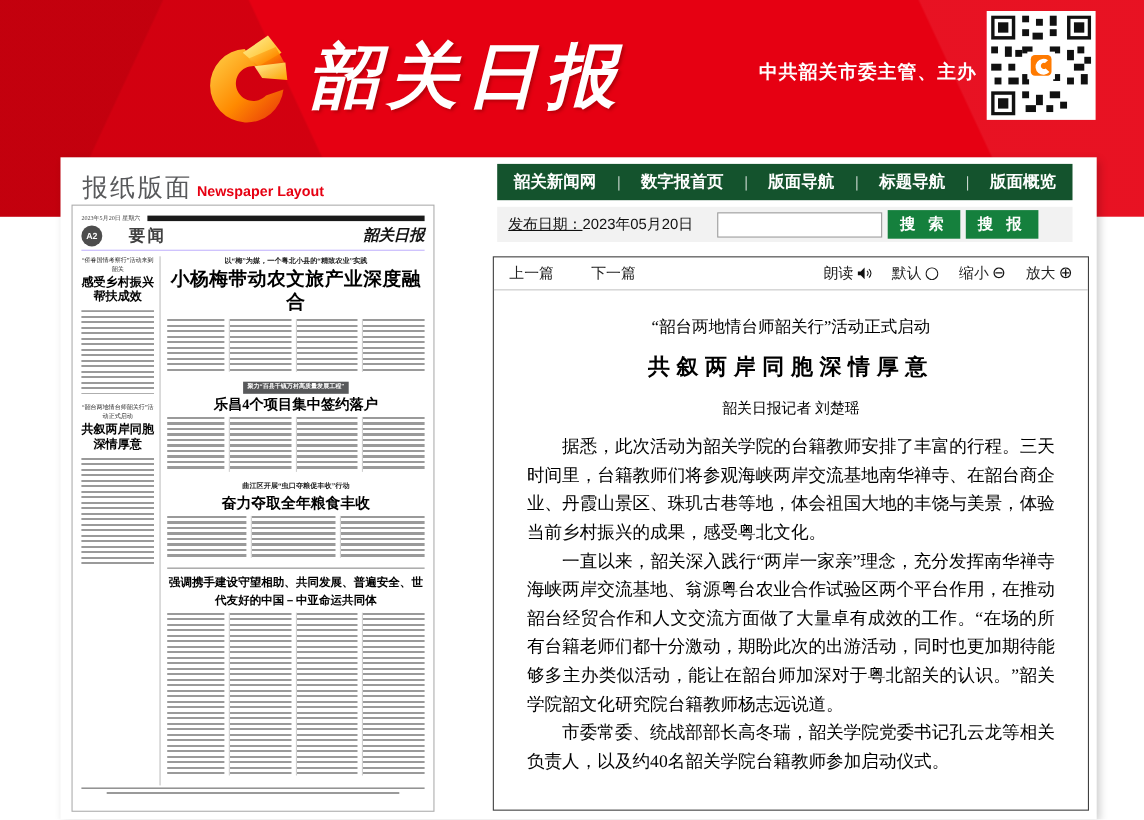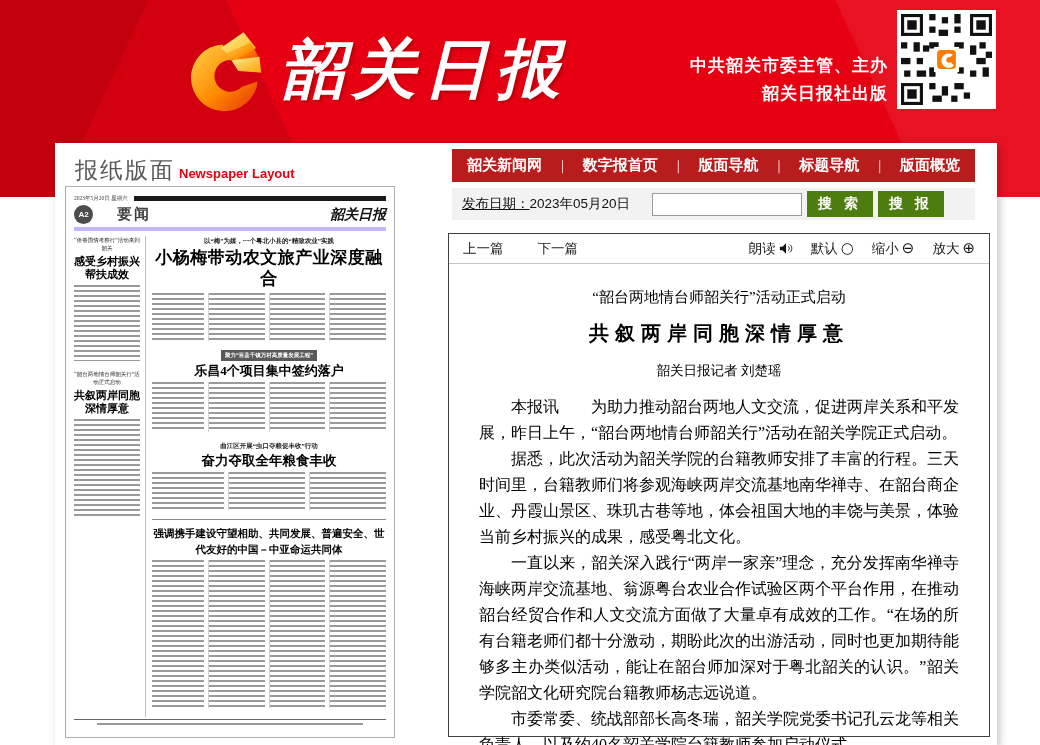--- a/index.html
+++ b/index.html
@@ -23,55 +23,55 @@
   .qr { position:absolute; left:897px; top:10px; width:99px; height:99px; background:#fff; padding:4px; }
   .qr svg { width:100%; height:100%; display:block; }
 
   
   .card { position:absolute; left:55px; top:143px; width:942px; height:602px; background:#fff;
     z-index:2; box-shadow:3px 3px 8px rgba(0,0,0,.22); }
 
   .section-heading { position:absolute; left:20px; top:12px; font-size:23px; color:#58595b; letter-spacing:2px; }
   .section-heading .en { font-size:13px; font-weight:bold; color:#e60012; letter-spacing:0; margin-left:4px; }
 
-  .main-nav { position:absolute; left:397px; top:6px; width:523px; height:33px; background:#b91c1c;
+  .main-nav { position:absolute; left:397px; top:6px; width:523px; height:33px; background:#14532d;
     display:flex; align-items:center; justify-content:center; gap:14px; color:#fff;
     font-size:15px; font-weight:bold; }
   .main-nav .nav-item { cursor:pointer; white-space:nowrap; }
   .main-nav .sep { font-weight:normal; opacity:.9; font-size:13px; }
 
   .date-row { position:absolute; left:397px; top:45px; width:523px; height:32px; background:#f2f2f2;
     display:flex; align-items:center; font-size:13.5px; color:#111; }
   .date-row .lbl { margin-left:10px; white-space:nowrap;text-decoration:underline; }
   .search-input { margin-left:22px; width:150px; height:23px; border:1px solid #9a9a9a; background:#fff;
     font-size:12px; padding:0 4px; }
-  .btn { margin-left:5px; height:26px; padding:4px 11px; background:#4d7c0f; color:#fff; border:none;
+  .btn { margin-left:5px; height:26px; padding:4px 11px; background:#15803d; color:#fff; border:none;
     font-size:14px; font-weight:bold; letter-spacing:4px; cursor:pointer; font-family:inherit; }
 
   
   .thumb { position:absolute; left:10px; top:43px; width:330px; height:552px; border:1px solid #adadad;
     background:#fff; padding:8px 8px 4px 8px; overflow:hidden; cursor:pointer;
     font-family:"Liberation Serif", serif; }
   .t-row1 { display:flex; align-items:center; gap:6px; }
   .t-dateline { font-size:5.5px; color:#444; white-space:nowrap; }
   .t-black-bar { flex:1; height:5px; background:#1a1a1a; }
-  .t-row2 { display:flex; align-items:center; margin-top:3px; padding-bottom:3px; border-bottom:4px solid #c4b5fd; }
+  .t-row2 { display:flex; align-items:flex-start; margin-top:3px; padding-bottom:3px; border-bottom:1px solid #c4b5fd; }
   .t-badge { width:19px; height:19px; border-radius:50%; background:#4d4d4d; color:#fff; font-size:8px;
     font-weight:bold; display:flex; align-items:center; justify-content:center; font-family:"Liberation Sans",sans-serif; }
   .t-section { font-size:15px; font-weight:bold; color:#404040; margin-left:24px; letter-spacing:2px; }
   .t-masthead { margin-left:auto; font-family:"DejaVu Serif", serif; font-style:italic; font-weight:bold;
     font-size:14px; color:#111; }
   .t-body { display:flex; margin-top:5px; }
   .t-left { width:72px; border-right:1px solid #c0c0c0; padding-right:5px; }
   .t-main { flex:1; padding-left:6px; }
   .kick { font-size:5.5px; color:#222; text-align:center; line-height:1.5; }
   .kick.big { font-size:6.5px; font-weight:bold; }
   .kick.boxed { display:block; width:fit-content; margin:0 auto; background:#58595b; color:#fff; padding:1px 4px; font-weight:bold; }
   .ht { font-weight:bold; color:#000; text-align:center; line-height:1.25; margin:2px 0 3px; }
-  .ht1 { font-size:11px; }
+  .ht1 { font-size:11px;font-family:Liberation Mono, monospace; }
   .ht-main { font-size:17px; letter-spacing:0.5px;font-family:Liberation Mono, monospace; }
   .ht-sub { font-size:13px; }
   .ht-c { font-size:13.5px; }
   .ht-d { font-size:10.5px; line-height:1.45; }
   .ht-l { font-size:12px; }
   .greek { background-image:repeating-linear-gradient(180deg,#9a9a9a 0,#9a9a9a 2px,transparent 2px,transparent 5px); }
   .mini-cols { display:flex; gap:4px; }
   .mini-cols .mini-col { flex:1; }
   .mini-cols.ruled .mini-col + .mini-col { border-left:1px solid #d0d0d0; padding-left:4px; }
   .t-art { margin-bottom:9px; }
@@ -114,21 +114,20 @@
       </linearGradient>
     </defs>
     <path d="M86 68 A38 38 0 1 1 46 26 L58 44 A18 18 0 1 0 68 74 Z" fill="url(#lg1)"></path>
     <path d="M44 30 L70 12 L84 30 L60 44 Z" fill="url(#lg2)"></path>
     <path d="M50 36 L78 24 L88 42 L62 50 Z" fill="url(#lg1)" opacity=".9"></path>
     <path d="M56 44 L88 40 L90 58 L64 56 Z" fill="url(#lg2)" opacity=".95"></path>
   </svg>
   <div class="masthead">韶关日报</div>
   <div class="sponsor">
     <div>中共韶关市委主管、主办</div>
-    <div>韶关日报社出版</div>
   </div>
   <div class="qr">
     <svg viewBox="0 0 29 29">
       <rect width="29" height="29" fill="#fff"></rect>
       <g fill="#111">
         <rect x="0" y="0" width="7" height="7"></rect>
           <rect x="22" y="0" width="7" height="7"></rect>
           <rect x="0" y="22" width="7" height="7"></rect>
         <rect x="1" y="1" width="5" height="5" fill="#fff"></rect>
           <rect x="23" y="1" width="5" height="5" fill="#fff"></rect>
@@ -296,21 +295,20 @@
           <span class="ico">⊕</span>
         </span>
       </span>
     </div>
 
     <div class="panel-body">
       <div class="a-subtitle">“韶台两地情台师韶关行”活动正式启动</div>
       <div class="a-title">共叙两岸同胞深情厚意</div>
       <div class="a-byline">韶关日报记者 刘楚瑶</div>
       <div class="a-body">
-        <p>本报讯　　为助力推动韶台两地人文交流，促进两岸关系和平发展，昨日上午，“韶台两地情台师韶关行”活动在韶关学院正式启动。</p>
         <p>据悉，此次活动为韶关学院的台籍教师安排了丰富的行程。三天时间里，台籍教师们将参观海峡两岸交流基地南华禅寺、在韶台商企业、丹霞山景区、珠玑古巷等地，体会祖国大地的丰饶与美景，体验当前乡村振兴的成果，感受粤北文化。</p>
         <p>一直以来，韶关深入践行“两岸一家亲”理念，充分发挥南华禅寺海峡两岸交流基地、翁源粤台农业合作试验区两个平台作用，在推动韶台经贸合作和人文交流方面做了大量卓有成效的工作。“在场的所有台籍老师们都十分激动，期盼此次的出游活动，同时也更加期待能够多主办类似活动，能让在韶台师加深对于粤北韶关的认识。”韶关学院韶文化研究院台籍教师杨志远说道。</p>
         <p>市委常委、统战部部长高冬瑞，韶关学院党委书记孔云龙等相关负责人，以及约40名韶关学院台籍教师参加启动仪式。</p>
       </div>
     </div>
   </div>
 
 </div>
 
 </body></html>

